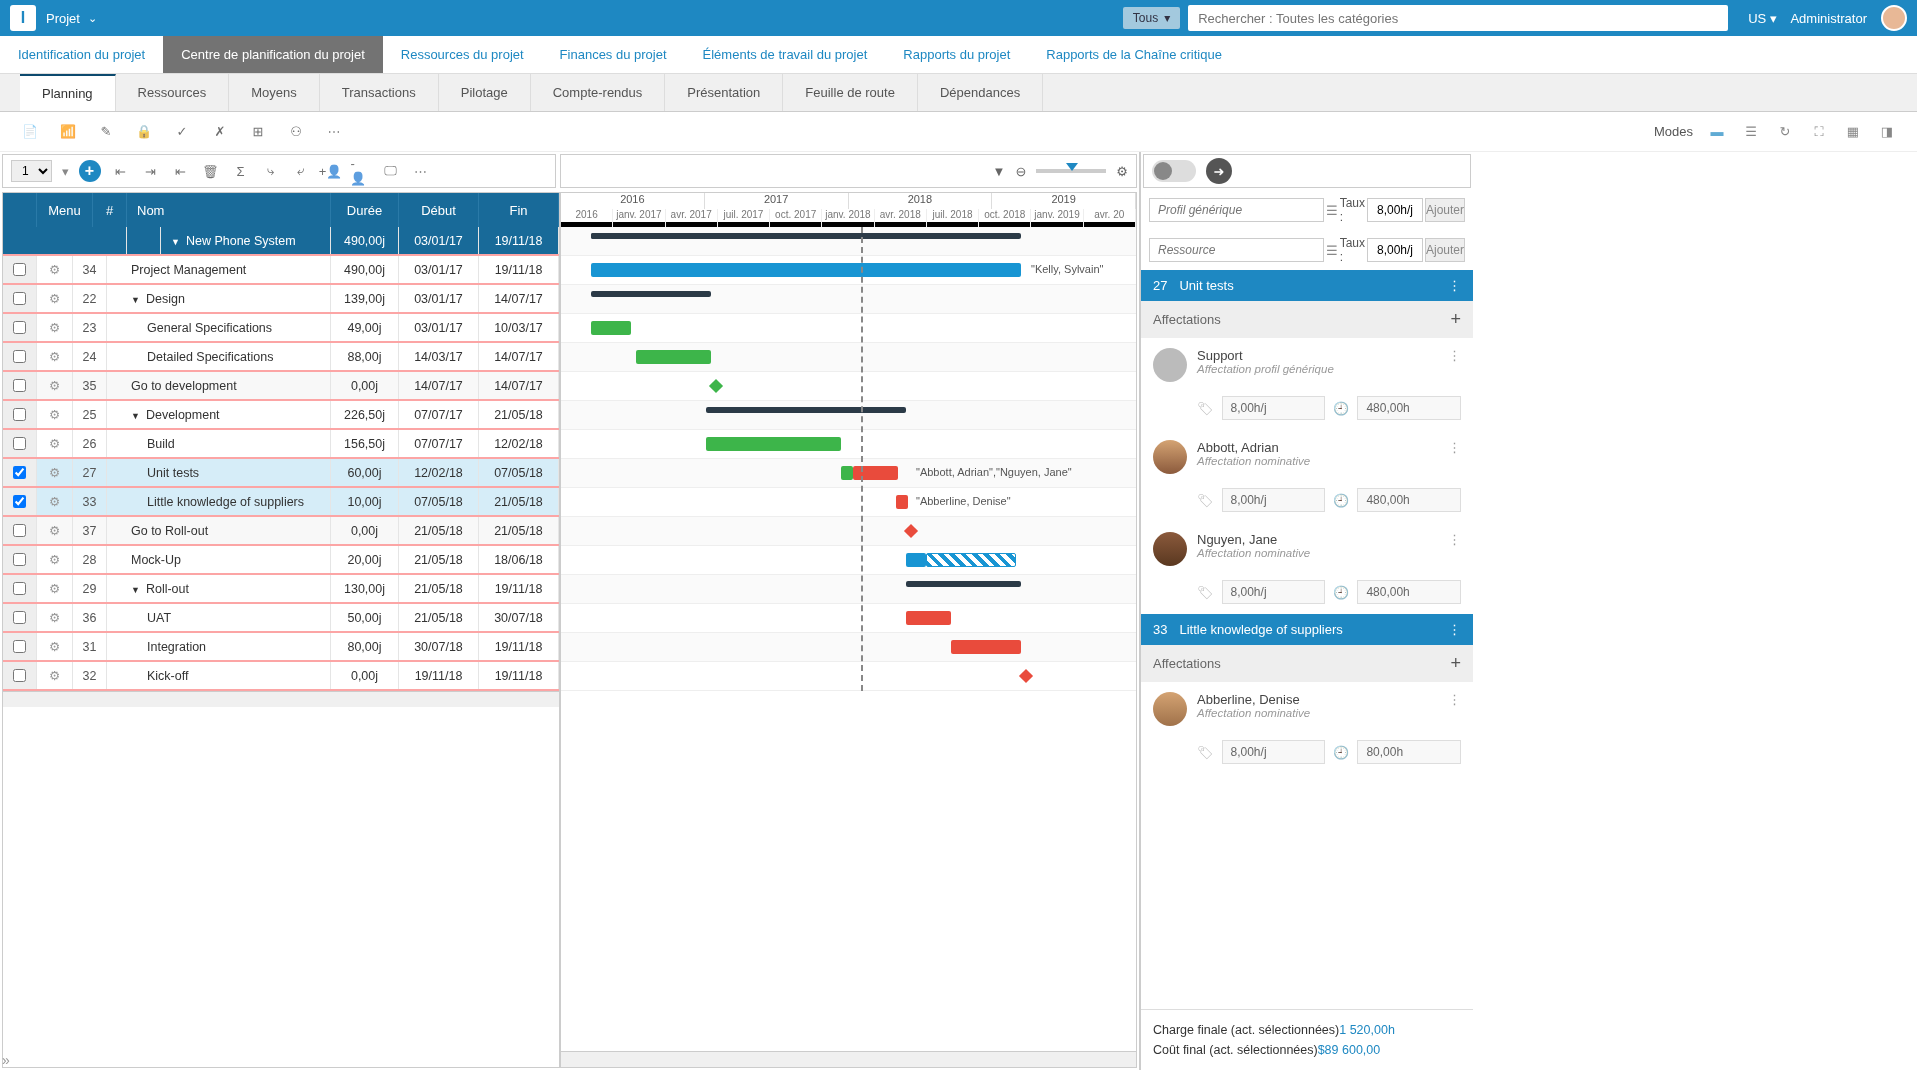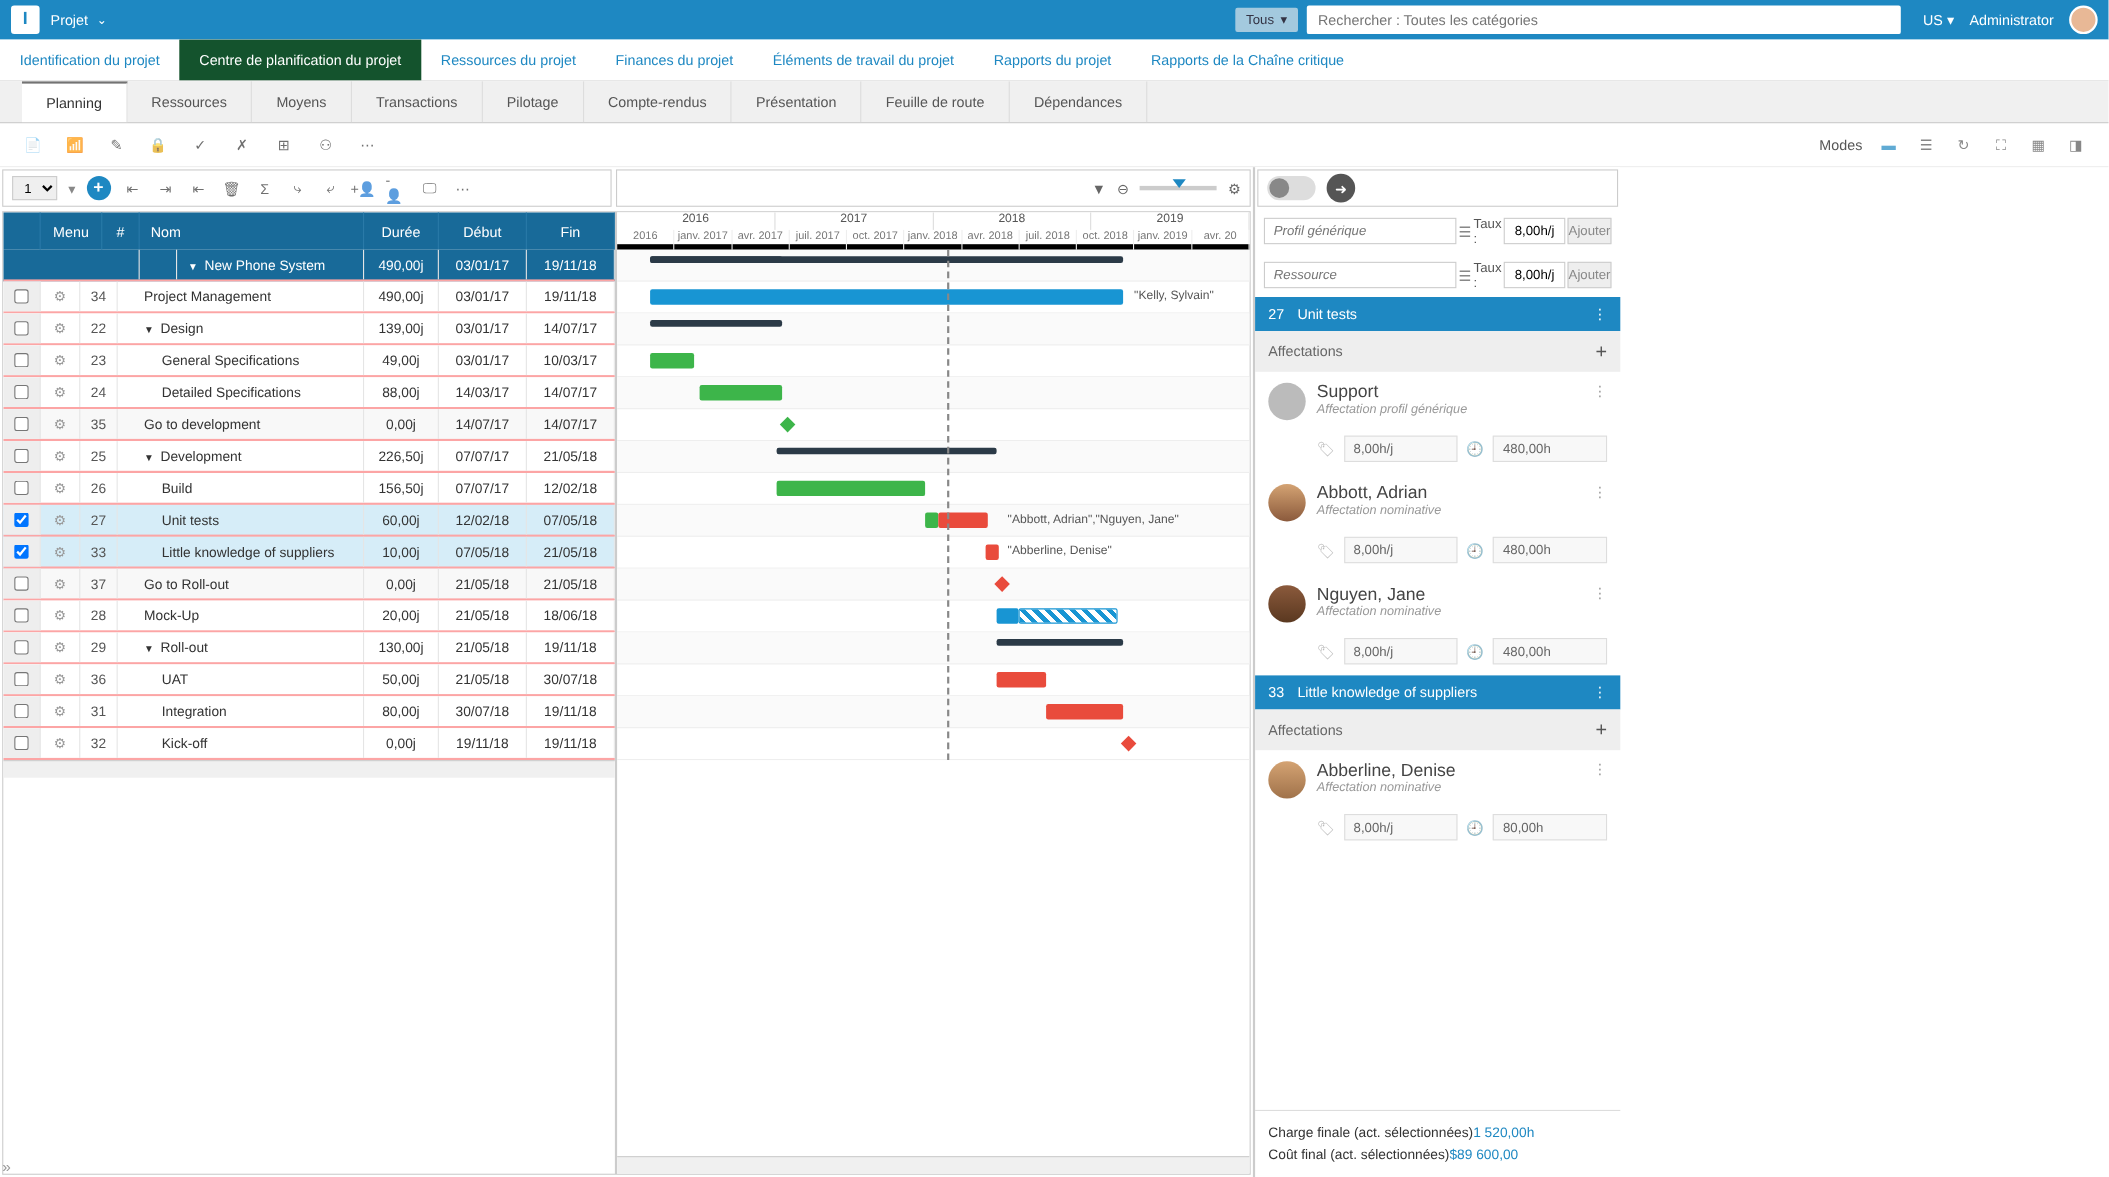--- a/index.html
+++ b/index.html
@@ -9,24 +9,24 @@
 .proj-sel { display:flex; align-items:center; gap:8px; cursor:pointer; }
 .proj-sel .chev { font-size:11px; }
 .search-wrap { margin-left:auto; display:flex; align-items:center; gap:8px; }
 .tous-dd { background:#a3c9de; color:#334; padding:4px 10px; border-radius:2px; display:flex; align-items:center; gap:6px; cursor:pointer; font-size:12px; }
 .search-input { width:540px; height:26px; background:#fff; border:none; padding:0 10px; border-radius:2px; font-size:13px; }
 .user-area { display:flex; align-items:center; gap:14px; margin-left:20px; }
 .user-area span { cursor:pointer; font-size:13px; }
 .avatar { width:26px; height:26px; border-radius:50%; background:#e8b896; border:2px solid #fff; }
 .navtabs { background:#fff; border-bottom:1px solid #ddd; display:flex; height:38px; }
 .navtab { padding:0 18px; display:flex; align-items:center; color:#1e88c2; cursor:pointer; font-size:13px; }
-.navtab.active { background:#14532d; color:#fff; }
+.navtab.active { background:#737373; color:#fff; }
 .subtabs { background:#f0f0f0; height:38px; display:flex; padding-left:20px; border-bottom:1px solid #ccc; }
 .subtab { padding:0 22px; display:flex; align-items:center; color:#555; cursor:pointer; border-right:1px solid #ddd; font-size:13px; }
-.subtab.active { background:#fff; border-top:2px solid #737373; color:#333; font-weight:500; }
+.subtab.active { background:#fff; border-top:2px solid #0c4a6e; color:#333; font-weight:500; }
 .toolbar1 { height:40px; display:flex; align-items:center; padding:0 20px; gap:18px; border-bottom:1px solid #eee; }
 .tb-icon { width:20px; height:20px; cursor:pointer; opacity:.7; display:flex; align-items:center; justify-content:center; }
 .modes { margin-left:auto; display:flex; align-items:center; gap:14px; color:#555; }
 .main { display:flex; height:calc(1070px - 152px); }
 .left-panel { flex:0 0 1140px; display:flex; flex-direction:column; border-right:1px solid #ccc; }
 .toolbar2 { height:34px; border:1px solid #ccc; margin:2px; display:flex; align-items:center; padding:0 8px; gap:10px; background:#fff; }
 .num-sel { border:1px solid #ccc; padding:2px 6px; font-size:12px; }
 .add-btn { width:22px; height:22px; border-radius:50%; background:#1e88c2; color:#fff; display:flex; align-items:center; justify-content:center; cursor:pointer; font-size:16px; font-weight:bold; }
 .tb2-right { margin-left:auto; display:flex; align-items:center; gap:10px; }
 .filter-ic, .zoom-ic, .gear-ic { cursor:pointer; color:#666; }
@@ -73,21 +73,21 @@
 .rp-rate { border:1px solid #ccc; padding:4px 6px; width:56px; font-size:12px; text-align:center; }
 .rp-add { background:#eee; border:1px solid #ccc; padding:4px 0; font-size:12px; color:#888; cursor:pointer; }
 .sect-hdr { background:#1e88c2; color:#fff; padding:8px 12px; display:flex; align-items:center; gap:12px; font-size:13px; }
 .sect-hdr .menu-dots { margin-left:auto; cursor:pointer; }
 .aff-hdr { background:#eee; padding:8px 12px; display:flex; align-items:center; color:#666; font-size:13px; }
 .aff-hdr .plus { margin-left:auto; font-size:18px; cursor:pointer; color:#555; }
 .person { padding:10px 12px; display:flex; gap:10px; }
 .pavatar { width:34px; height:34px; border-radius:50%; background:#ccc; flex-shrink:0; background-size:cover; }
 .pavatar.p1{background:#bbb;} .pavatar.p2{background:linear-gradient(#d4a373,#8b5a3c);} .pavatar.p3{background:linear-gradient(#8b5a3c,#5a3820);} .pavatar.p4{background:linear-gradient(#d4a373,#a0724a);}
 .pinfo { flex:1; }
-.pname { font-size:16px; color:#444; font-weight:500; }
+.pname { font-size:13px; color:#444; font-weight:500; }
 .ptype { font-size:11.5px; color:#999; font-style:italic; }
 .pmenu { color:#999; cursor:pointer; }
 .prates { display:flex; gap:8px; padding:4px 12px 10px 56px; align-items:center; }
 .tag-ic { color:#bbb; }
 .rate-box { border:1px solid #ddd; background:#f8f8f8; padding:4px 8px; font-size:12px; flex:1; color:#666; }
 .clock-ic { color:#bbb; }
 .summary { border-top:1px solid #ddd; padding:10px 12px; font-size:12.5px; }
 .srow { display:flex; padding:3px 0; }
 .sval { color:#1e88c2; font-weight:500; }
 .expand-handle { position:absolute; left:2px; bottom:2px; color:#999; cursor:pointer; font-size:14px; }

